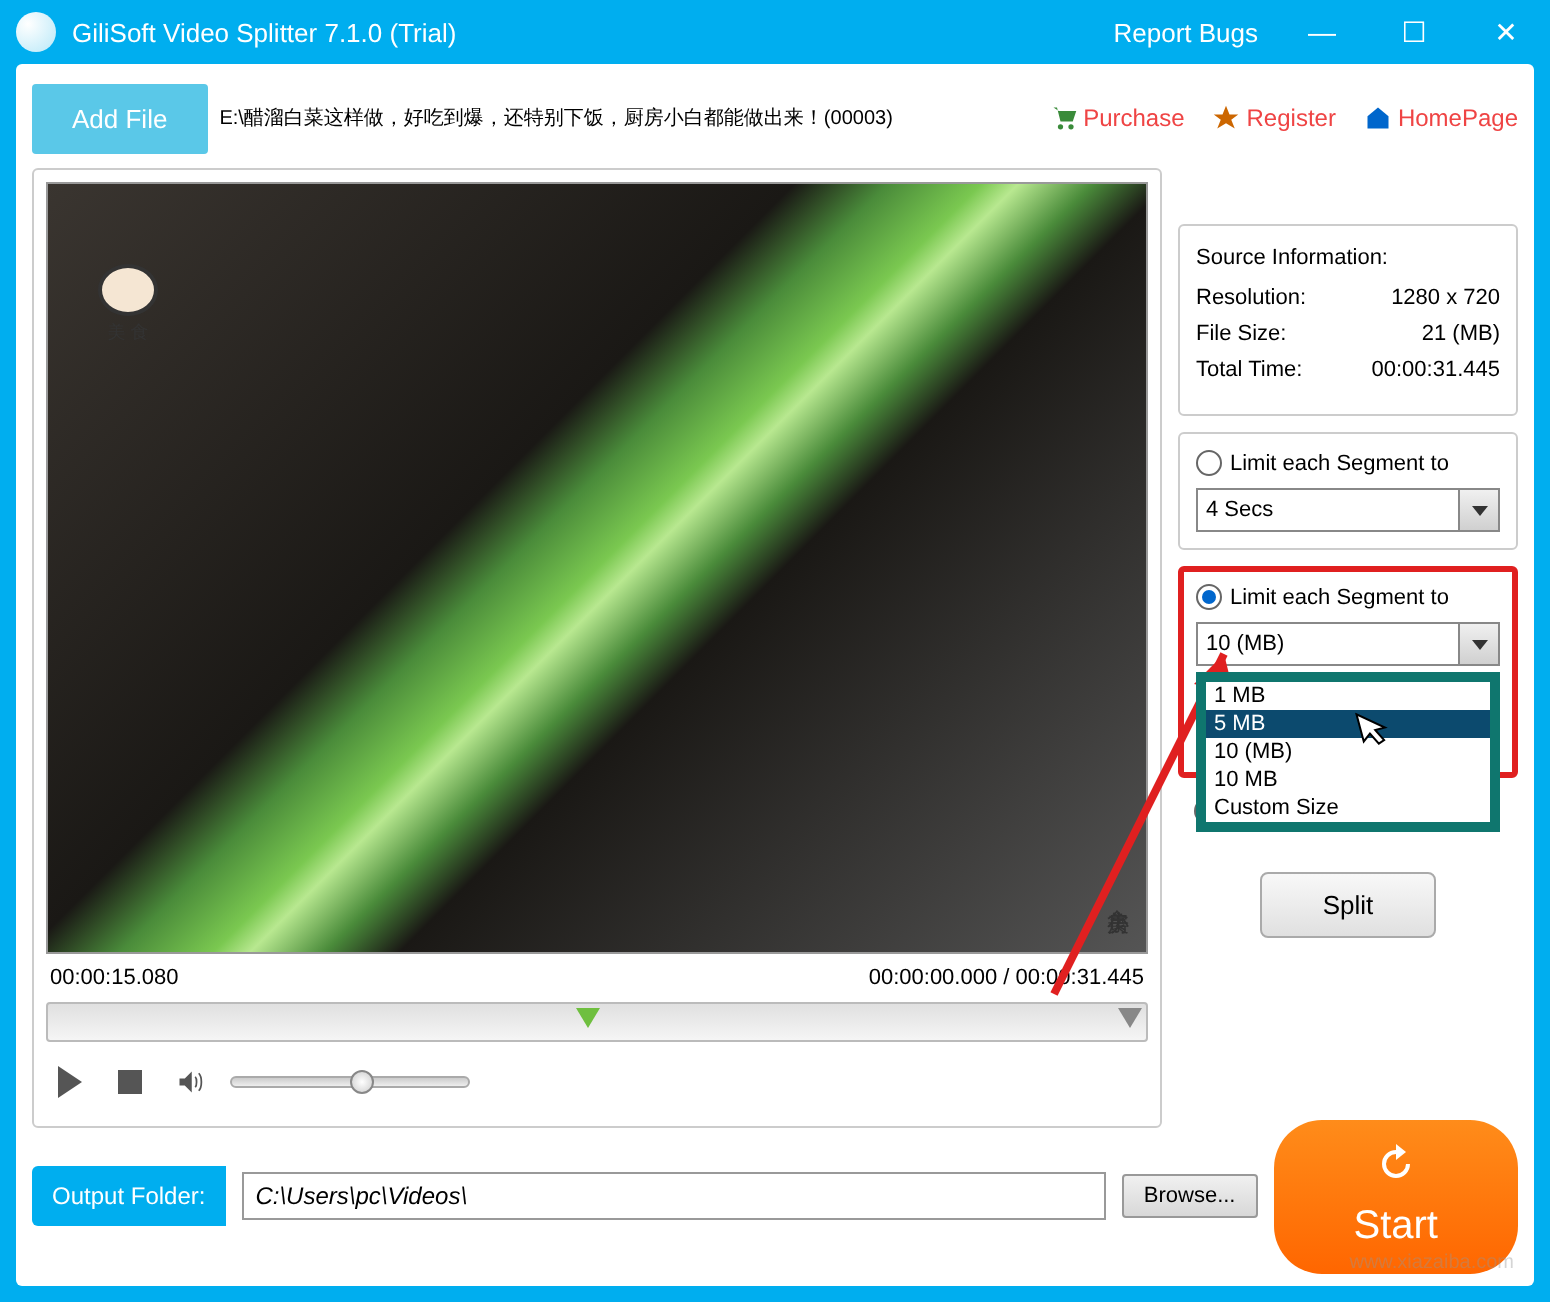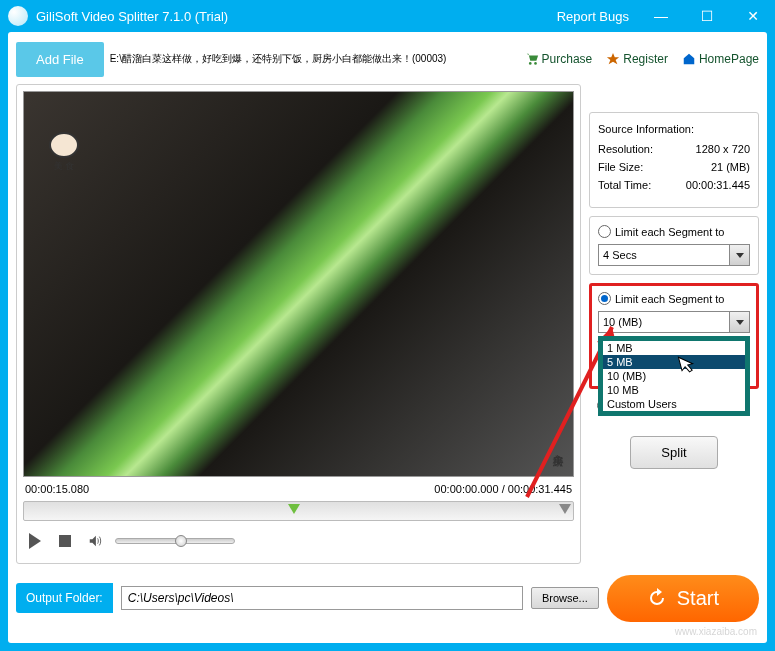--- a/index.html
+++ b/index.html
@@ -12,21 +12,21 @@
 .titlebar-link { color: #fff; font-size: 13px; cursor: pointer; }
 .win-btn { width: 28px; height: 20px; display: flex; align-items: center; justify-content: center; cursor: pointer; font-size: 14px; }
 
 .container { background: #00aeef; padding: 0 8px 8px 8px; height: 619px; }
 .inner { background: #fff; height: 100%; border-radius: 3px; position: relative; padding: 8px; }
 
 .topbar { display: flex; align-items: center; gap: 6px; height: 38px; margin-bottom: 6px; }
 .add-file-btn { background: #5ac8e8; color: #fff; border: none; padding: 10px 20px; font-size: 13px; cursor: pointer; border-radius: 2px; }
 .file-info { font-size: 10px; flex: 1; white-space: nowrap; overflow: hidden; }
 .top-links { display: flex; gap: 14px; }
-.top-link { font-size: 12px; color: #14532d; cursor: pointer; display: flex; align-items: center; gap: 3px; }
+.top-link { font-size: 12px; color: #ef4444; cursor: pointer; display: flex; align-items: center; gap: 3px; }
 .link-icon { width: 14px; height: 14px; }
 
 .main { display: flex; gap: 8px; height: 480px; }
 .left-panel { flex: 1; border: 1px solid #ccc; border-radius: 3px; padding: 6px; display: flex; flex-direction: column; }
 .video-preview { flex: 1; background: #2a2a2a; position: relative; border: 1px solid #999; overflow: hidden; }
 .video-content { width: 100%; height: 100%; background: linear-gradient(135deg, #3a3530 0%, #1a1815 40%, #4a8b3a 45%, #7ac850 50%, #b8e890 52%, #4a8b3a 56%, #1a1815 60%, #555 100%); position: relative; }
 .wm-logo { position: absolute; top: 40px; left: 20px; width: 40px; height: 50px; }
 .wm-face { width: 30px; height: 26px; background: #f5e6d3; border-radius: 50%; border: 2px solid #333; position: relative; margin: 0 auto; }
 .wm-text { position: absolute; right: 8px; bottom: 30px; color: #333; font-size: 11px; writing-mode: vertical-rl; }
 
@@ -67,21 +67,21 @@
 .cursor-arrow { position: absolute; top: 68px; left: 88px; z-index: 20; font-size: 16px; transform: rotate(-15deg); }
 
 .red-arrow { position: absolute; top: 275px; right: 140px; width: 120px; height: 200px; pointer-events: none; z-index: 5; }
 
 .split-btn { background: linear-gradient(#f8f8f8, #e0e0e0); border: 1px solid #aaa; border-radius: 4px; padding: 8px 30px; font-size: 13px; cursor: pointer; align-self: center; margin-top: 8px; }
 
 .bottom-bar { display: flex; align-items: center; gap: 8px; margin-top: 10px; height: 48px; }
 .output-label { background: #00aeef; color: #fff; font-size: 12px; padding: 8px 10px; border-radius: 3px 0 0 3px; }
 .output-input { flex: 1; height: 24px; border: 1px solid #999; padding: 0 6px; font-size: 12px; background: #fff; font-style: italic; }
 .browse-btn, .open-btn { background: linear-gradient(#f0f0f0, #d8d8d8); border: 1px solid #999; padding: 4px 10px; font-size: 11px; cursor: pointer; border-radius: 2px; }
-.start-btn { background: linear-gradient(#ff8c1a, #ff6600); color: #fff; border: none; border-radius: 24px; padding: 12px 40px; font-size: 20px; cursor: pointer; display: flex; align-items: center; gap: 10px; }
+.start-btn { background: linear-gradient(#ff8c1a, #ff6600); color: #fff; border: none; border-radius: 24px; padding: 12px 40px; font-size: 20px; cursor: pointer; display: flex; align-items: center; gap: 10px; flex-direction: column; }
 .start-icon { width: 20px; height: 20px; }
 
 .watermark { position: absolute; bottom: 6px; right: 10px; font-size: 10px; color: rgba(150,150,150,0.4); }
 </style>
 </head>
 <body>
 
 <div class="titlebar">
   <div class="titlebar-logo"></div>
   <div class="titlebar-title">GiliSoft Video Splitter 7.1.0 (Trial)</div>
@@ -202,21 +202,21 @@
             <div class="select-arrow"></div>
           </div>
           <div class="radio-row" style="margin-top:28px;">
             <div class="radio"></div>
           </div>
           <div class="dropdown-open">
             <div class="dropdown-item">1 MB</div>
             <div class="dropdown-item selected">5 MB</div>
             <div class="dropdown-item">10 (MB)</div>
             <div class="dropdown-item">10 MB</div>
-            <div class="dropdown-item">Custom Users</div>
+            <div class="dropdown-item">Custom Size</div>
           </div>
           <div class="cursor-arrow">
             <svg width="16" height="20" viewBox="0 0 16 20">
                 <path fill="#fff" stroke="#000" stroke-width="1" d="M1 1 L1 15 L5 12 L8 18 L11 17 L8 11 L13 11 Z"></path>
               </svg>
           </div>
         </div>
 
         <div class="option-box" style="border:none;padding:2px 8px;">
           <div class="radio-row">

